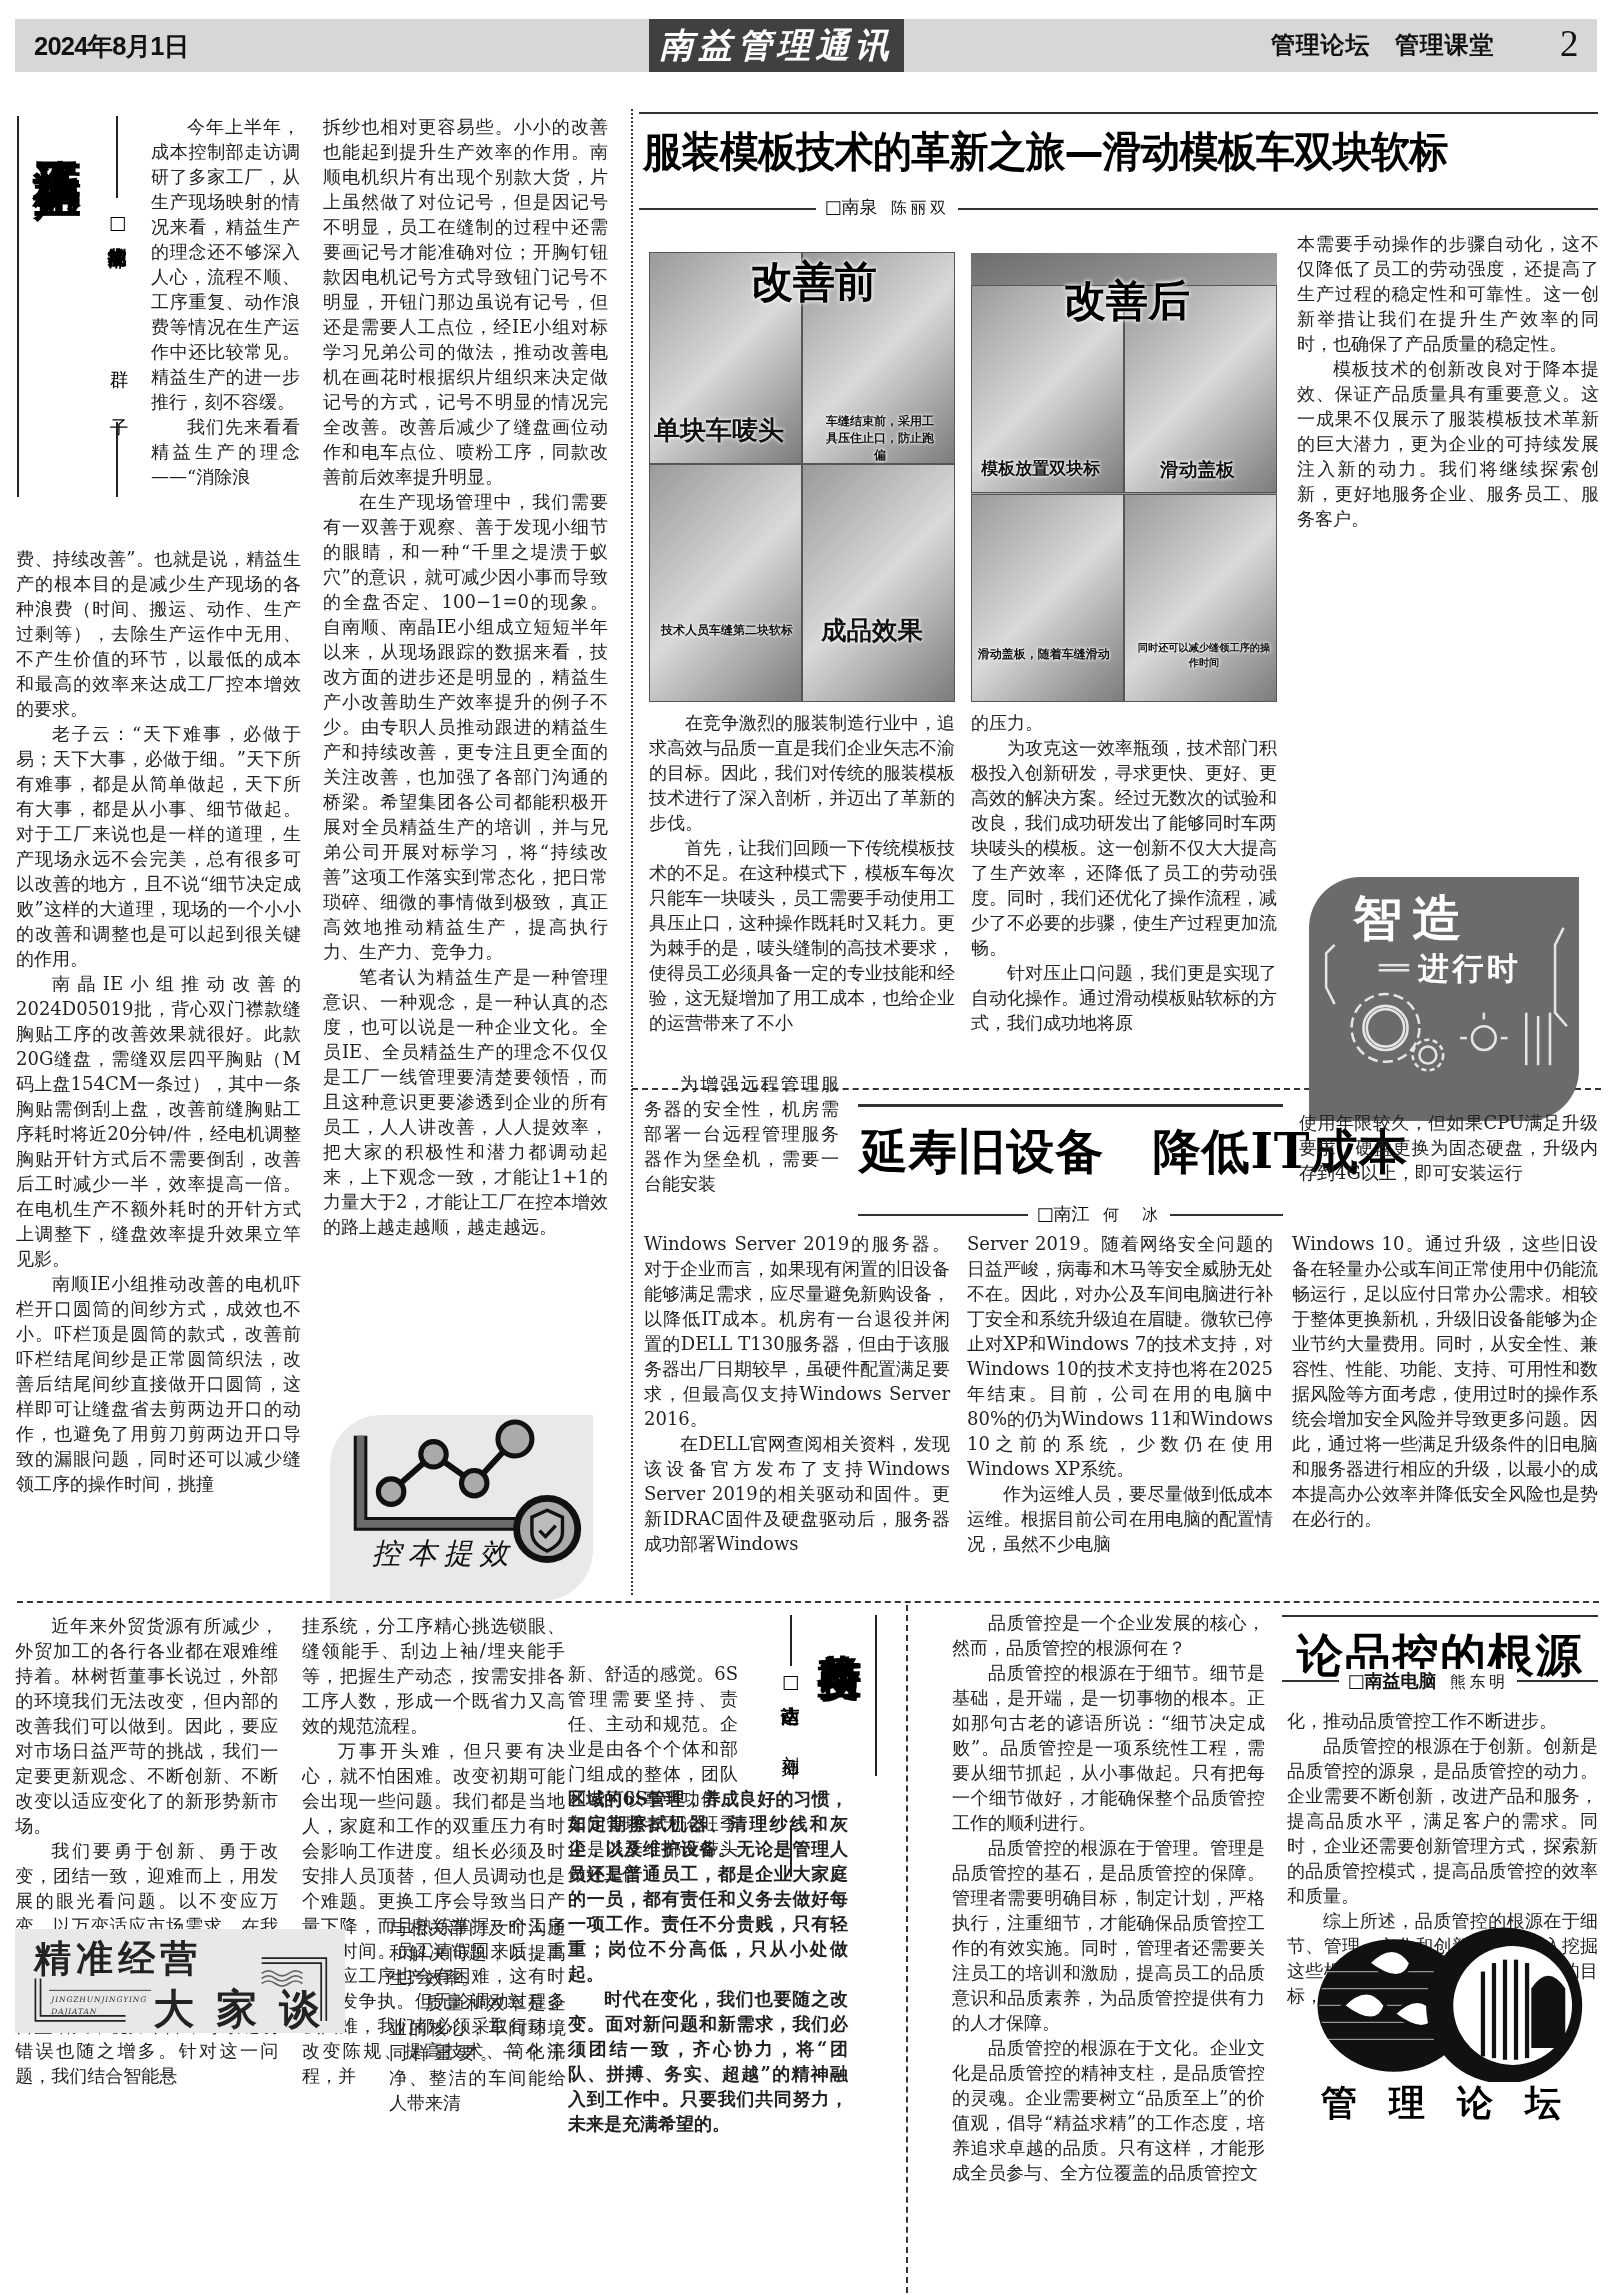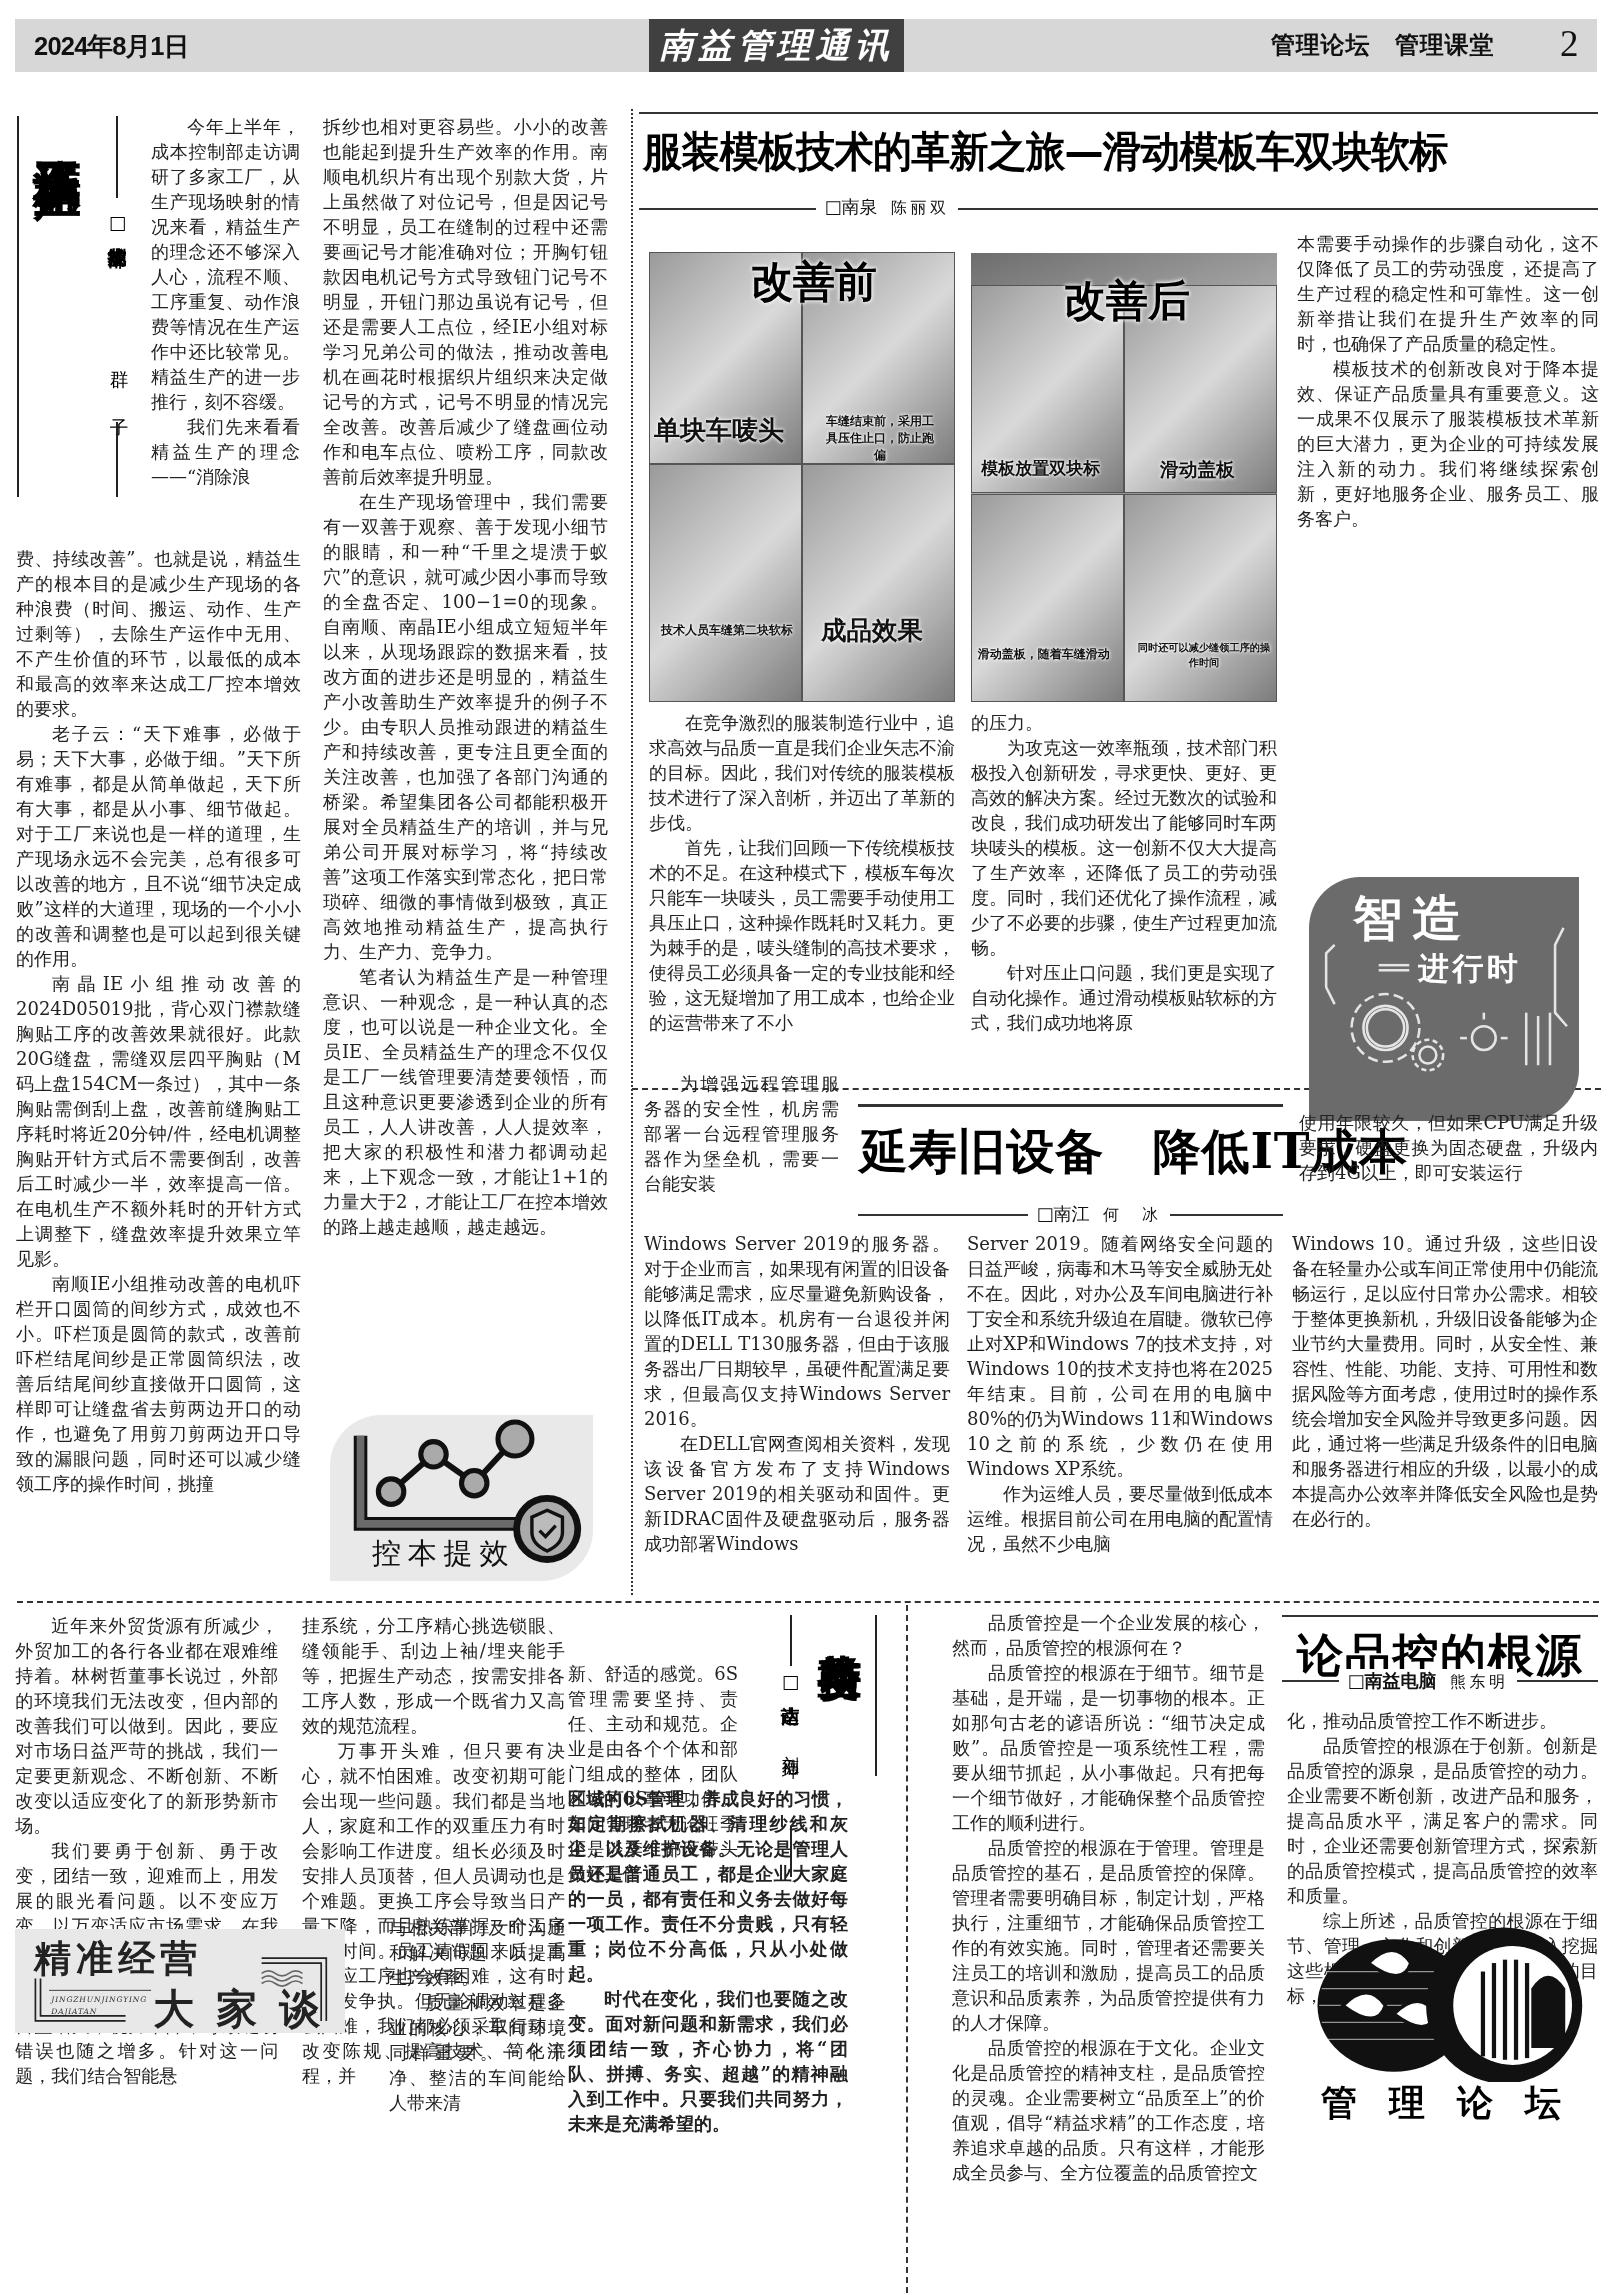--- a/index.html
+++ b/index.html
@@ -70,21 +70,21 @@
   <p>老子云：“天下难事，必做于易；天下大事，必做于细。”天下所有难事，都是从简单做起，天下所有大事，都是从小事、细节做起。对于工厂来说也是一样的道理，生产现场永远不会完美，总有很多可以改善的地方，且不说“细节决定成败”这样的大道理，现场的一个小小的改善和调整也是可以起到很关键的作用。</p>
   <p>南晶IE小组推动改善的2024D05019批，背心双门襟款缝胸贴工序的改善效果就很好。此款20G缝盘，需缝双层四平胸贴（M码上盘154CM一条过），其中一条胸贴需倒刮上盘，改善前缝胸贴工序耗时将近20分钟/件，经电机调整胸贴开针方式后不需要倒刮，改善后工时减少一半，效率提高一倍。在电机生产不额外耗时的开针方式上调整下，缝盘效率提升效果立竿见影。</p>
   <p>南顺IE小组推动改善的电机吓栏开口圆筒的间纱方式，成效也不小。吓栏顶是圆筒的款式，改善前吓栏结尾间纱是正常圆筒织法，改善后结尾间纱直接做开口圆筒，这样即可让缝盘省去剪两边开口的动作，也避免了用剪刀剪两边开口导致的漏眼问题，同时还可以减少缝领工序的操作时间，挑撞</p>
 </div>
 <div class="abs txt" style="left:323px; top:114px; width:285px;">
   <p class="noindent">拆纱也相对更容易些。小小的改善也能起到提升生产效率的作用。南顺电机织片有出现个别款大货，片上虽然做了对位记号，但是因记号不明显，员工在缝制的过程中还需要画记号才能准确对位；开胸钉钮款因电机记号方式导致钮门记号不明显，开钮门那边虽说有记号，但还是需要人工点位，经IE小组对标学习兄弟公司的做法，推动改善电机在画花时根据织片组织来决定做记号的方式，记号不明显的情况完全改善。改善后减少了缝盘画位动作和电车点位、喷粉工序，同款改善前后效率提升明显。</p>
   <p>在生产现场管理中，我们需要有一双善于观察、善于发现小细节的眼睛，和一种“千里之堤溃于蚁穴”的意识，就可减少因小事而导致的全盘否定、100−1=0的现象。自南顺、南晶IE小组成立短短半年以来，从现场跟踪的数据来看，技改方面的进步还是明显的，精益生产小改善助生产效率提升的例子不少。由专职人员推动跟进的精益生产和持续改善，更专注且更全面的关注改善，也加强了各部门沟通的桥梁。希望集团各公司都能积极开展对全员精益生产的培训，并与兄弟公司开展对标学习，将“持续改善”这项工作落实到常态化，把日常琐碎、细微的事情做到极致，真正高效地推动精益生产，提高执行力、生产力、竞争力。</p>
   <p>笔者认为精益生产是一种管理意识、一种观念，是一种认真的态度，也可以说是一种企业文化。全员IE、全员精益生产的理念不仅仅是工厂一线管理要清楚要领悟，而且这种意识更要渗透到企业的所有员工，人人讲改善，人人提效率，把大家的积极性和潜力都调动起来，上下观念一致，才能让1+1的力量大于2，才能让工厂在控本增效的路上越走越顺，越走越远。</p>
 </div>
 
-<div class="abs badge-box" style="left:330px; top:1415px; width:263px; height:166px;">
+<div class="abs badge-box" style="left:330px; top:1415px; width:263px; height:186px;font-style:italic;">
   <svg width="263" height="166" viewBox="0 0 310 195">
     <path d="M36 24 L36 128 L240 128" fill="none" stroke="#111" stroke-width="16"></path>
     <path d="M36 24 L36 128 L240 128" fill="none" stroke="#6a6a6a" stroke-width="9"></path>
     <polyline points="72,90 122,46 170,80 218,28" fill="none" stroke="#111" stroke-width="7"></polyline>
     <circle cx="72" cy="90" r="15" fill="#aaa" stroke="#111" stroke-width="6"></circle>
     <circle cx="122" cy="46" r="15" fill="#aaa" stroke="#111" stroke-width="6"></circle>
     <circle cx="170" cy="80" r="15" fill="#aaa" stroke="#111" stroke-width="6"></circle>
     <circle cx="218" cy="28" r="20" fill="#aaa" stroke="#111" stroke-width="6"></circle>
     <circle cx="256" cy="134" r="36" fill="#aaa" stroke="#111" stroke-width="8"></circle>
     <path d="M256 112 L274 120 L274 138 Q274 152 256 160 Q238 152 238 138 L238 120 Z" fill="#bbb" stroke="#111" stroke-width="4"></path>

